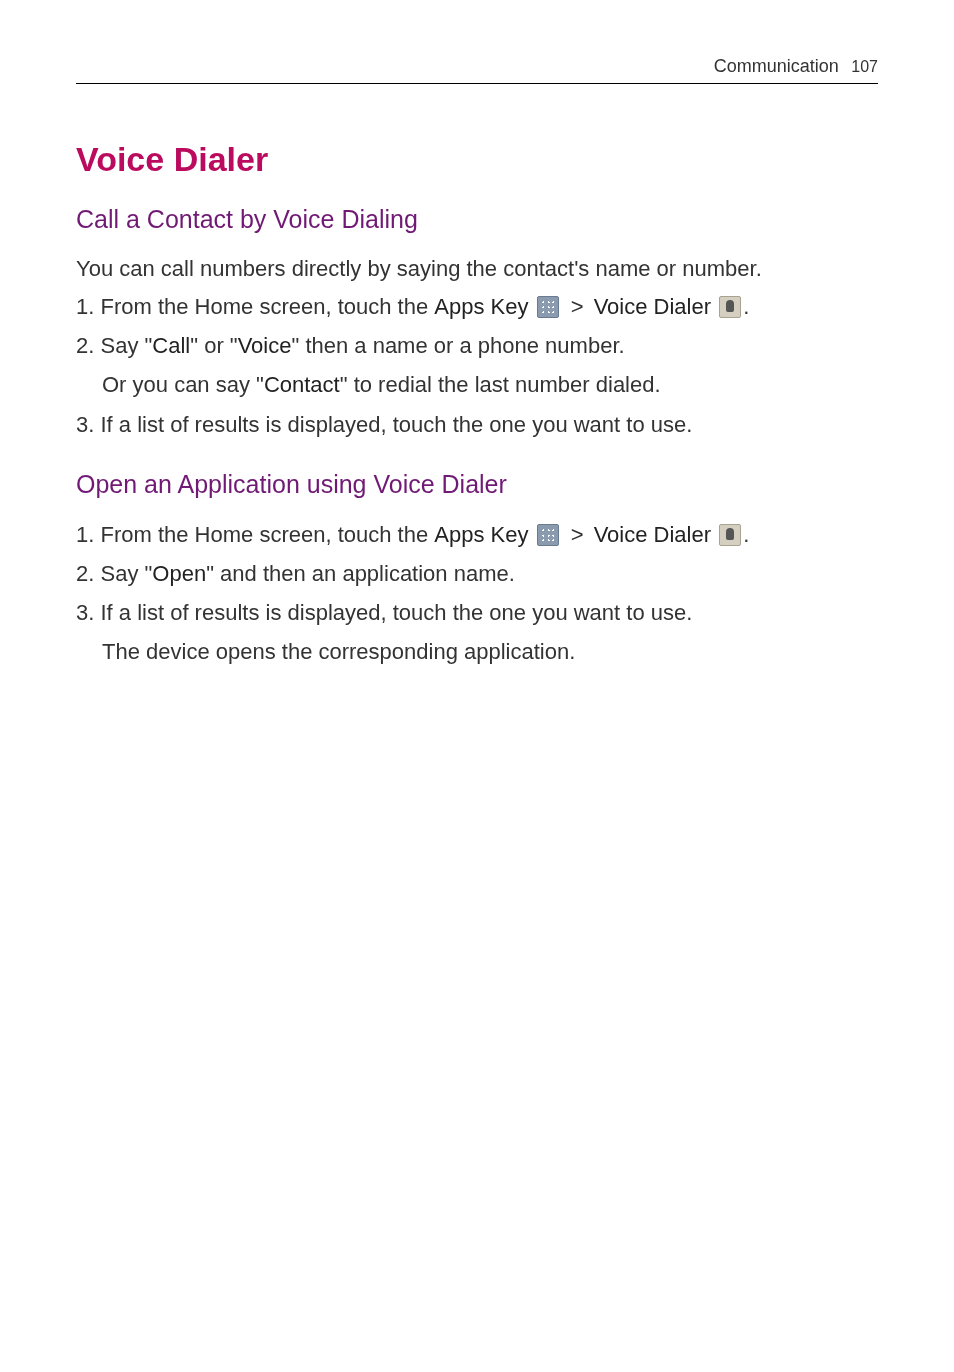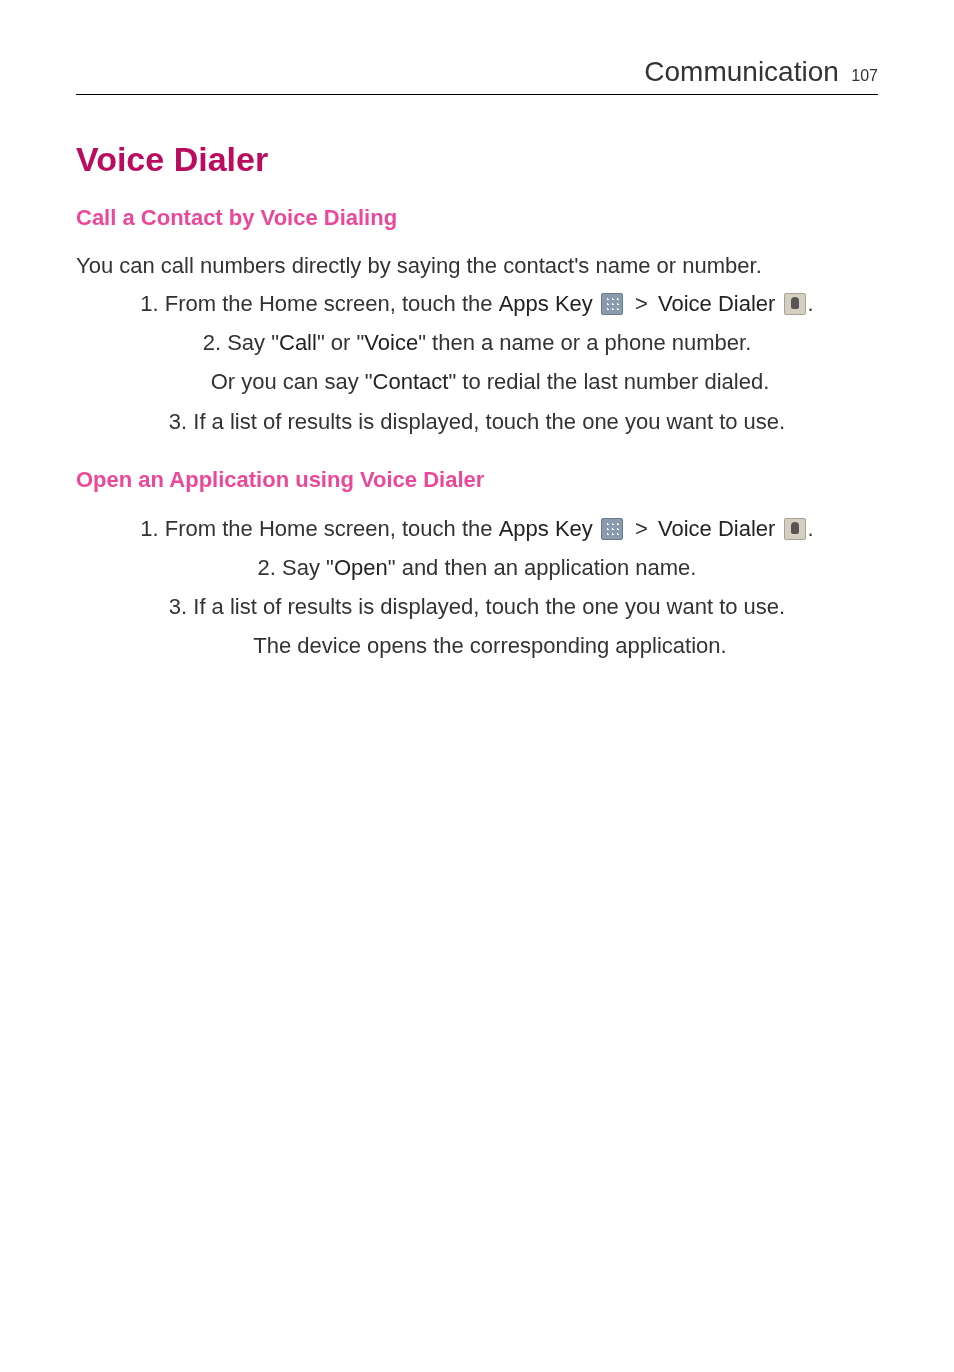--- a/index.html
+++ b/index.html
@@ -17,21 +17,21 @@
     .page-header {
       position: absolute;
       top: 56px;
       right: 76px;
       left: 76px;
       text-align: right;
       padding-bottom: 6px;
       border-bottom: 1px solid #000;
     }
     .header-title {
-      font-size: 28px;
+      font-size: 18px;
       color: #333;
       font-weight: 400;
       display: inline;
     }
     .page-number {
       font-size: 16px;
       color: #333;
       margin-left: 8px;
       display: inline;
       vertical-align: baseline;
@@ -42,36 +42,35 @@
       left: 76px;
       right: 76px;
     }
     .main-heading {
       font-size: 34px;
       color: #bb0b5e;
       font-weight: 700;
       margin-bottom: 26px;
     }
     .sub-heading {
-      font-size: 22px;
-      color: #ec4899;
-      font-weight: 700;
+      font-size: 25px;
+      color: #701a75;
+      font-weight: 400;
       margin-bottom: 18px;
     }
     .intro-text {
       font-size: 22px;
       color: #333;
       font-weight: 300;
       margin-bottom: 4px;
       line-height: 1.5;
     }
     .list {
       list-style: none;
       margin-bottom: 28px;
-      text-align: center;
     }
     .list-item {
       font-size: 22px;
       color: #333;
       font-weight: 300;
       line-height: 1.6;
       margin-bottom: 4px;
       padding-left: 26px;
       text-indent: -26px;
     }

